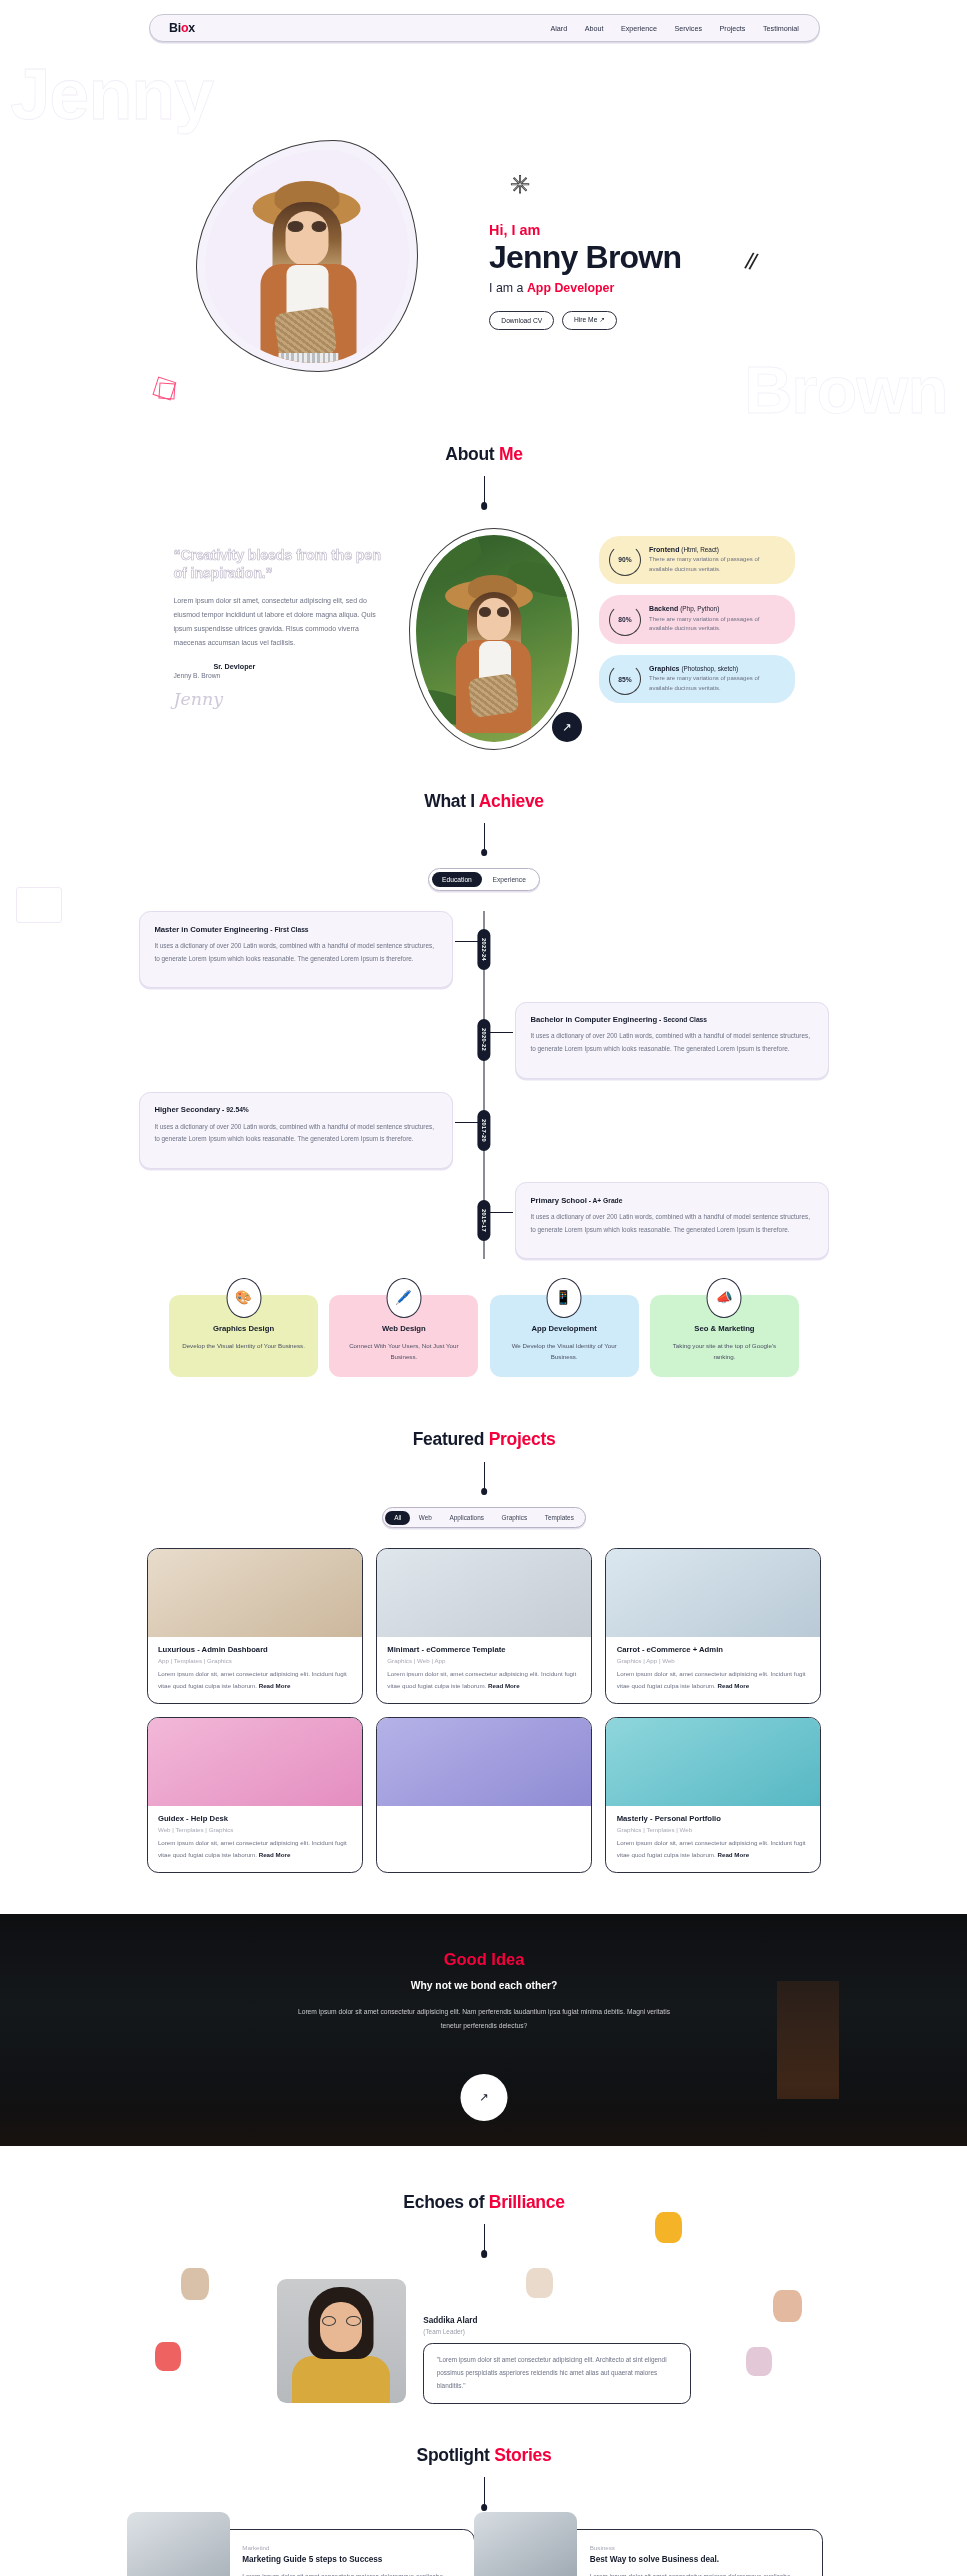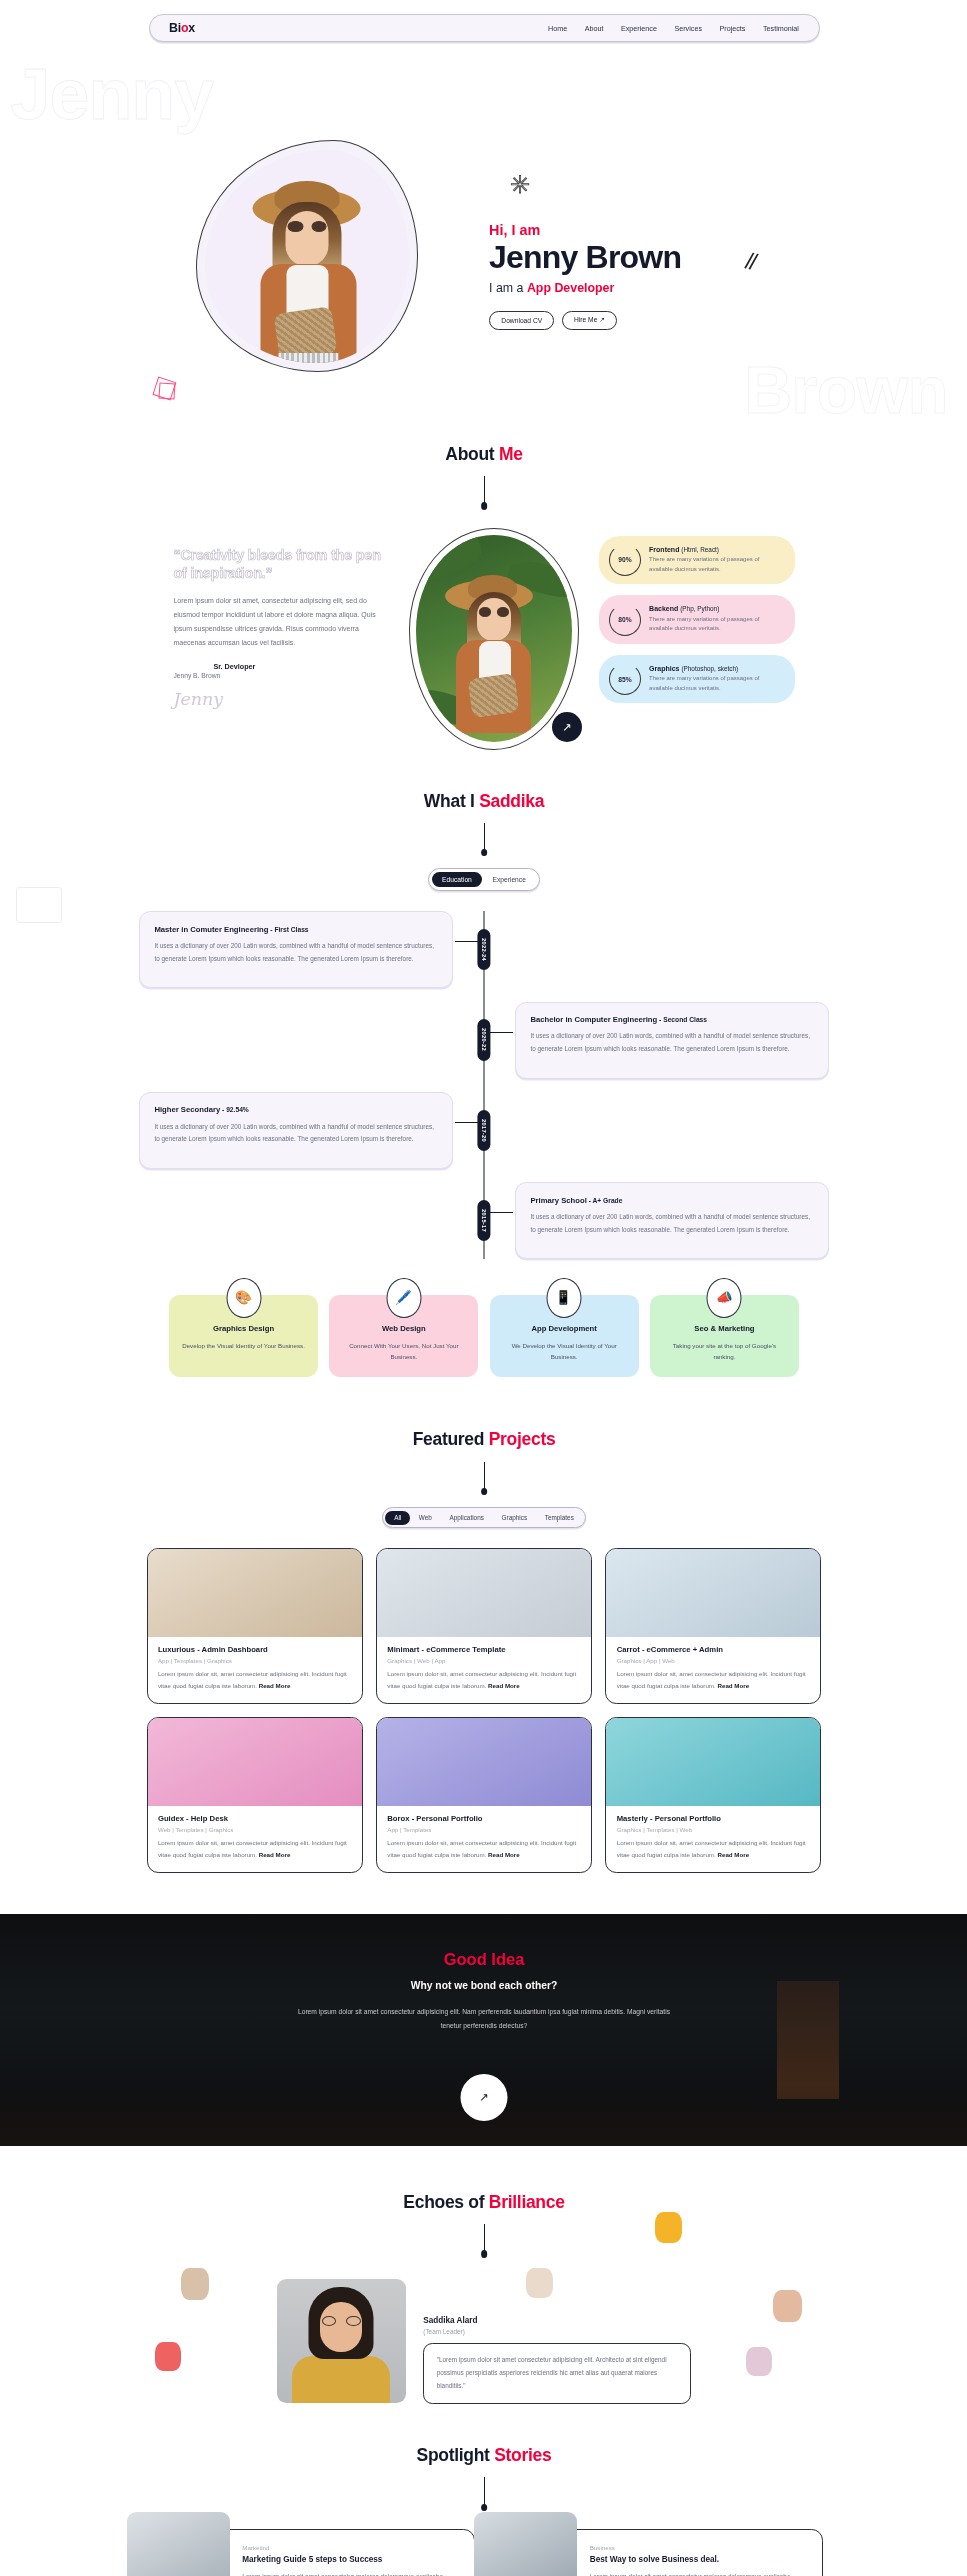--- a/index.html
+++ b/index.html
@@ -209,21 +209,21 @@
 <body>
 
 <div class="page">
 
   <div class="navwrap">
     <div class="nav">
       <div class="logo">
         <span>Bi</span><span class="o">o</span><span>x</span>
       </div>
       <div class="navlinks">
-        <a href="#">Home</a>
+        <a href="#">Alard</a>
         <a href="#">About</a>
         <a href="#">Experience</a>
         <a href="#">Services</a>
         <a href="#">Projects</a>
         <a href="#">Testimonial</a>
       </div>
     </div>
   </div>
 
   <div class="hero">
@@ -327,21 +327,21 @@
             <h4><span>Graphics</span> <em>(Photoshop, sketch)</em></h4>
             <p>There are many variations of passages of available ducimus veritatis.</p>
           </div>
         </div>
       </div>
     </div>
   </div>
 
   <div class="achieve">
     <div class="sec-head">
-      <h2><span style="color:#141a2b">What I </span><span>Saddika</span></h2>
+      <h2><span style="color:#141a2b">What I </span><span>Achieve</span></h2>
       <div class="tick"></div>
     </div>
     <div class="toggle">
       <div class="box">
         <div class="t on">Education</div>
         <div class="t">Experience</div>
       </div>
     </div>
 
     <div class="timeline">
@@ -451,25 +451,20 @@
       <div class="pcard">
         <div class="pthumb" style="background:linear-gradient(150deg,#f2b8d8,#e48ec0)"></div>
         <div class="pbody">
           <h4>Guidex - Help Desk</h4>
           <div class="pcat">Web | Templates | Graphics</div>
           <div class="pdesc"><span>Lorem ipsum dolor sit, amet consectetur adipisicing elit. Incidunt fugit vitae quod fugiat culpa iste laborum. </span><b>Read More</b></div>
         </div>
       </div>
       <div class="pcard">
         <div class="pthumb" style="background:linear-gradient(150deg,#b5b2e8,#8f8bd4)"></div>
-        <div class="pbody">
-          <h4>Borox - Personal Portfolio</h4>
-          <div class="pcat">App | Templates</div>
-          <div class="pdesc"><span>Lorem ipsum dolor sit, amet consectetur adipisicing elit. Incidunt fugit vitae quod fugiat culpa iste laborum. </span><b>Read More</b></div>
-        </div>
       </div>
       <div class="pcard">
         <div class="pthumb" style="background:linear-gradient(150deg,#8fd6dc,#56b8c4)"></div>
         <div class="pbody">
           <h4>Masterly - Personal Portfolio</h4>
           <div class="pcat">Graphics | Templates | Web</div>
           <div class="pdesc"><span>Lorem ipsum dolor sit, amet consectetur adipisicing elit. Incidunt fugit vitae quod fugiat culpa iste laborum. </span><b>Read More</b></div>
         </div>
       </div>
     </div>

